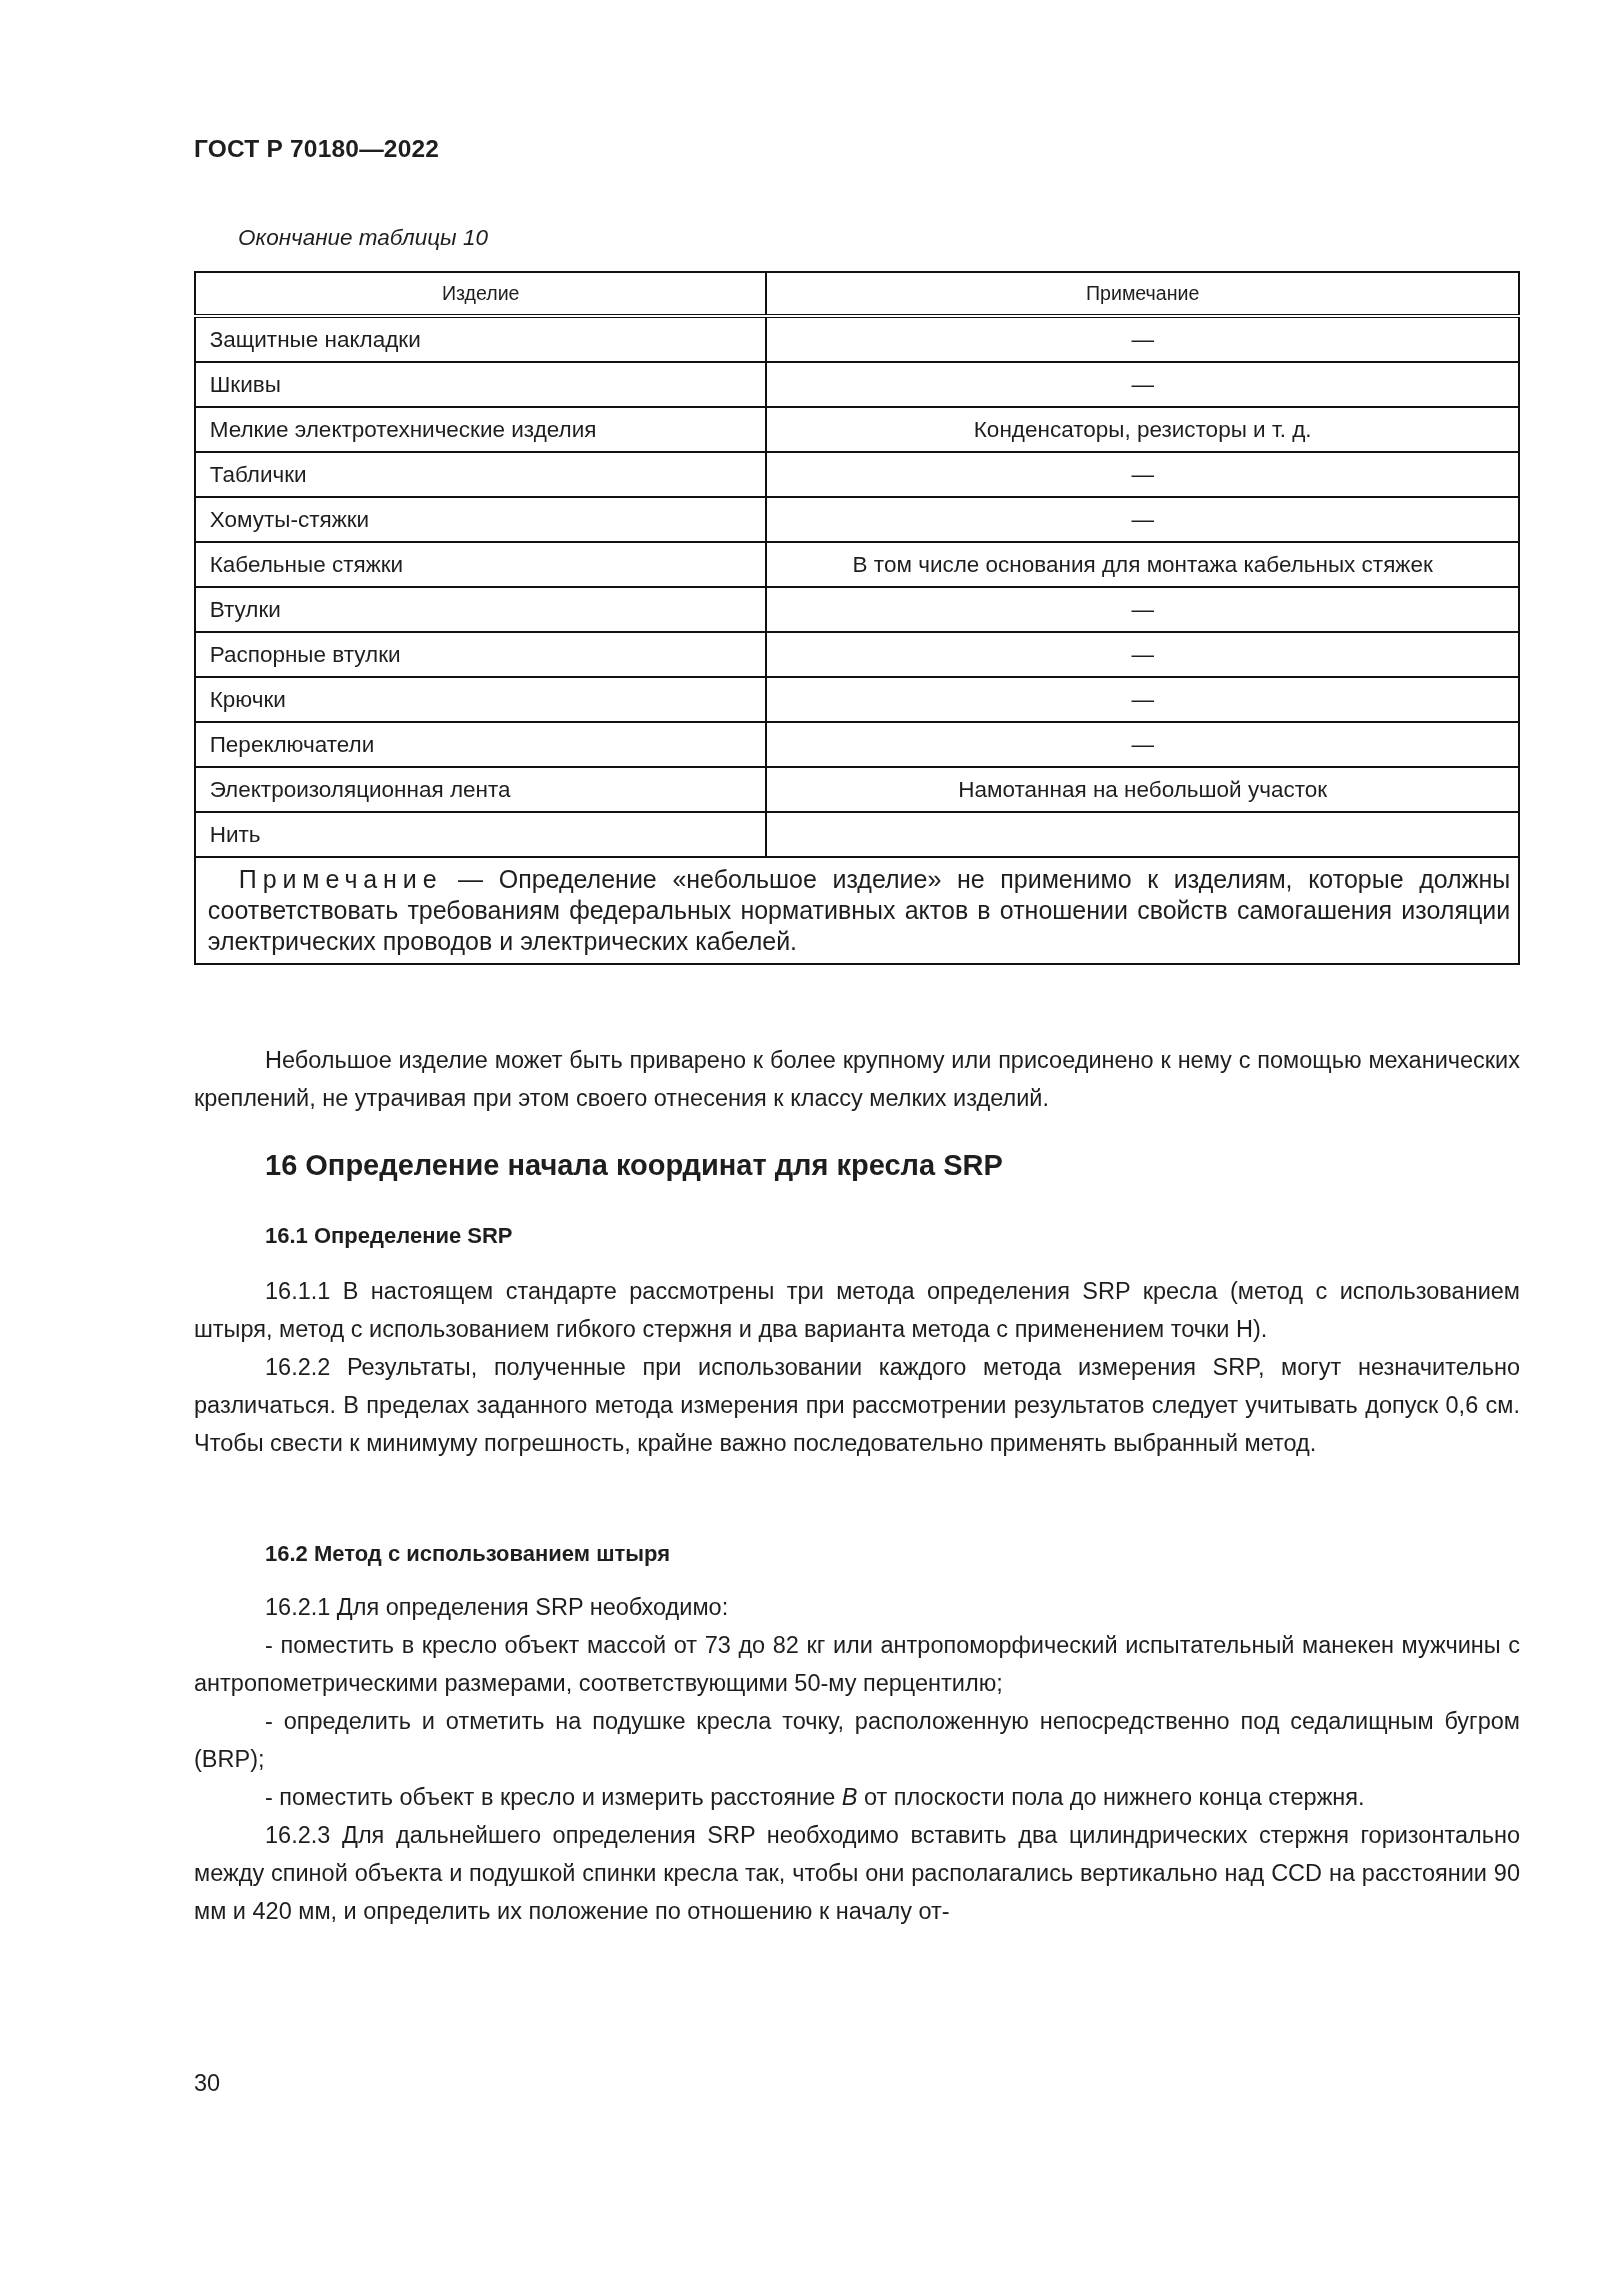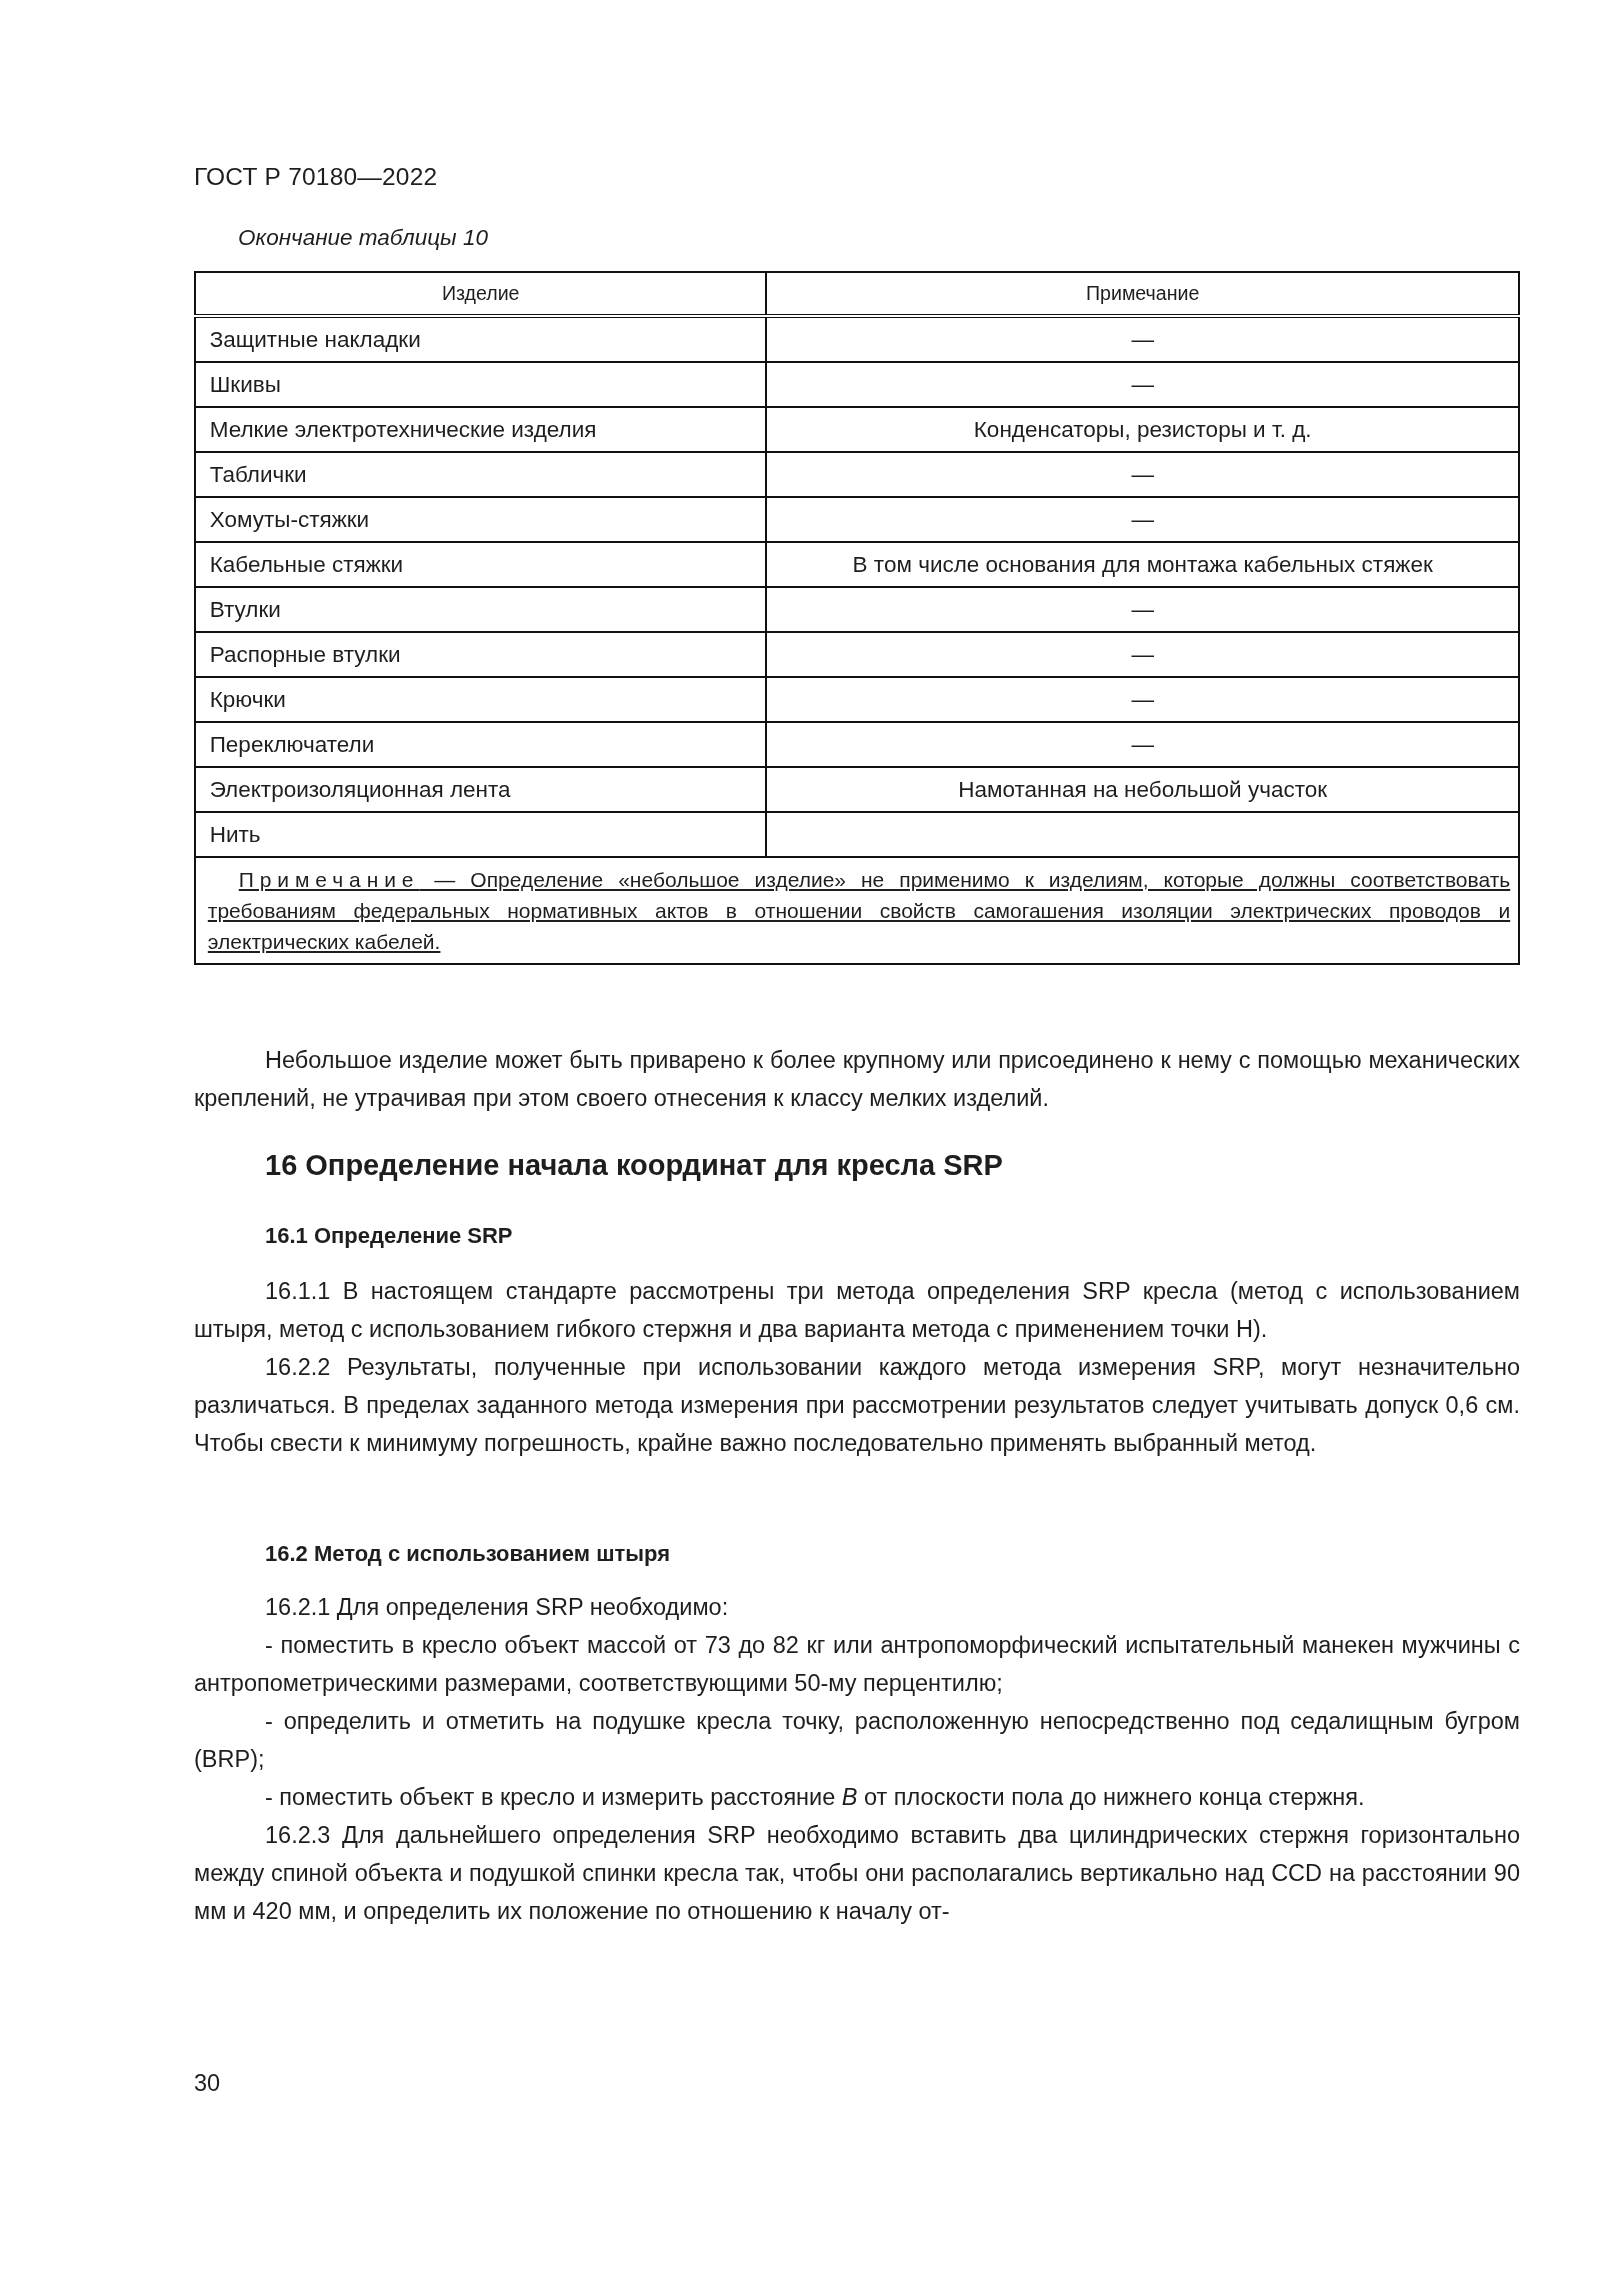--- a/index.html
+++ b/index.html
@@ -1,25 +1,25 @@
 <!DOCTYPE html>
 <html><head>
 <meta charset="utf-8">
 <style>
   html, body { margin: 0; padding: 0; background: #ffffff; }
   body { width: 1621px; height: 2293px; position: relative; overflow: hidden;
          font-family: "Liberation Sans", sans-serif; color: #1e1e1e; }
-  .doc-code { position: absolute; left: 194px; top: 163px; font-size: 24.5px; font-weight: normal; letter-spacing: 0.2px; }
+  .doc-code { position: absolute; left: 194px; top: 135px; font-size: 24.5px; font-weight: bold; letter-spacing: 0.2px; }
   .caption { position: absolute; left: 194px; top: 225px; font-size: 22.5px; font-style: italic; margin-left: 44px; }
   table.t10 { position: absolute; left: 194px; top: 271px; width: 1326px; border-collapse: collapse; font-size: 22.5px; }
   table.t10 td, table.t10 th { border: 2.9px solid #111; padding: 0 13.7px; height: 43px; }
   table.t10 th { font-weight: normal; font-size: 19.6px; height: 41px; border-bottom: 4.9px double #111; text-align: center; }
   table.t10 td.c1 { width: 542px; text-align: left; }
   table.t10 td.c2 { text-align: center; }
-  table.t10 td.note { text-align: justify; font-size: 21px; line-height: 31px; padding: 5.9px 7.8px 5.9px 11.8px; height: auto; text-decoration: underline; }
+  table.t10 td.note { text-align: justify; font-size: 25px; line-height: 31px; padding: 5.9px 7.8px 5.9px 11.8px; height: auto; }
   .note-label { letter-spacing: 5.9px; }
   .body { position: absolute; left: 194px; width: 1326px; font-size: 23.5px; line-height: 38px; text-align: justify; }
   .body p { margin: 0; text-indent: 71px; text-align: justify; }
   .h1 { position: absolute; left: 265px; font-size: 29px; font-weight: bold; }
   .h2 { position: absolute; left: 265px; font-size: 22px; font-weight: bold; }
   .page-num { position: absolute; left: 194px; top: 2070px; font-size: 23.5px; }
   i { font-style: italic; }
 </style>
 </head>
 <body>

